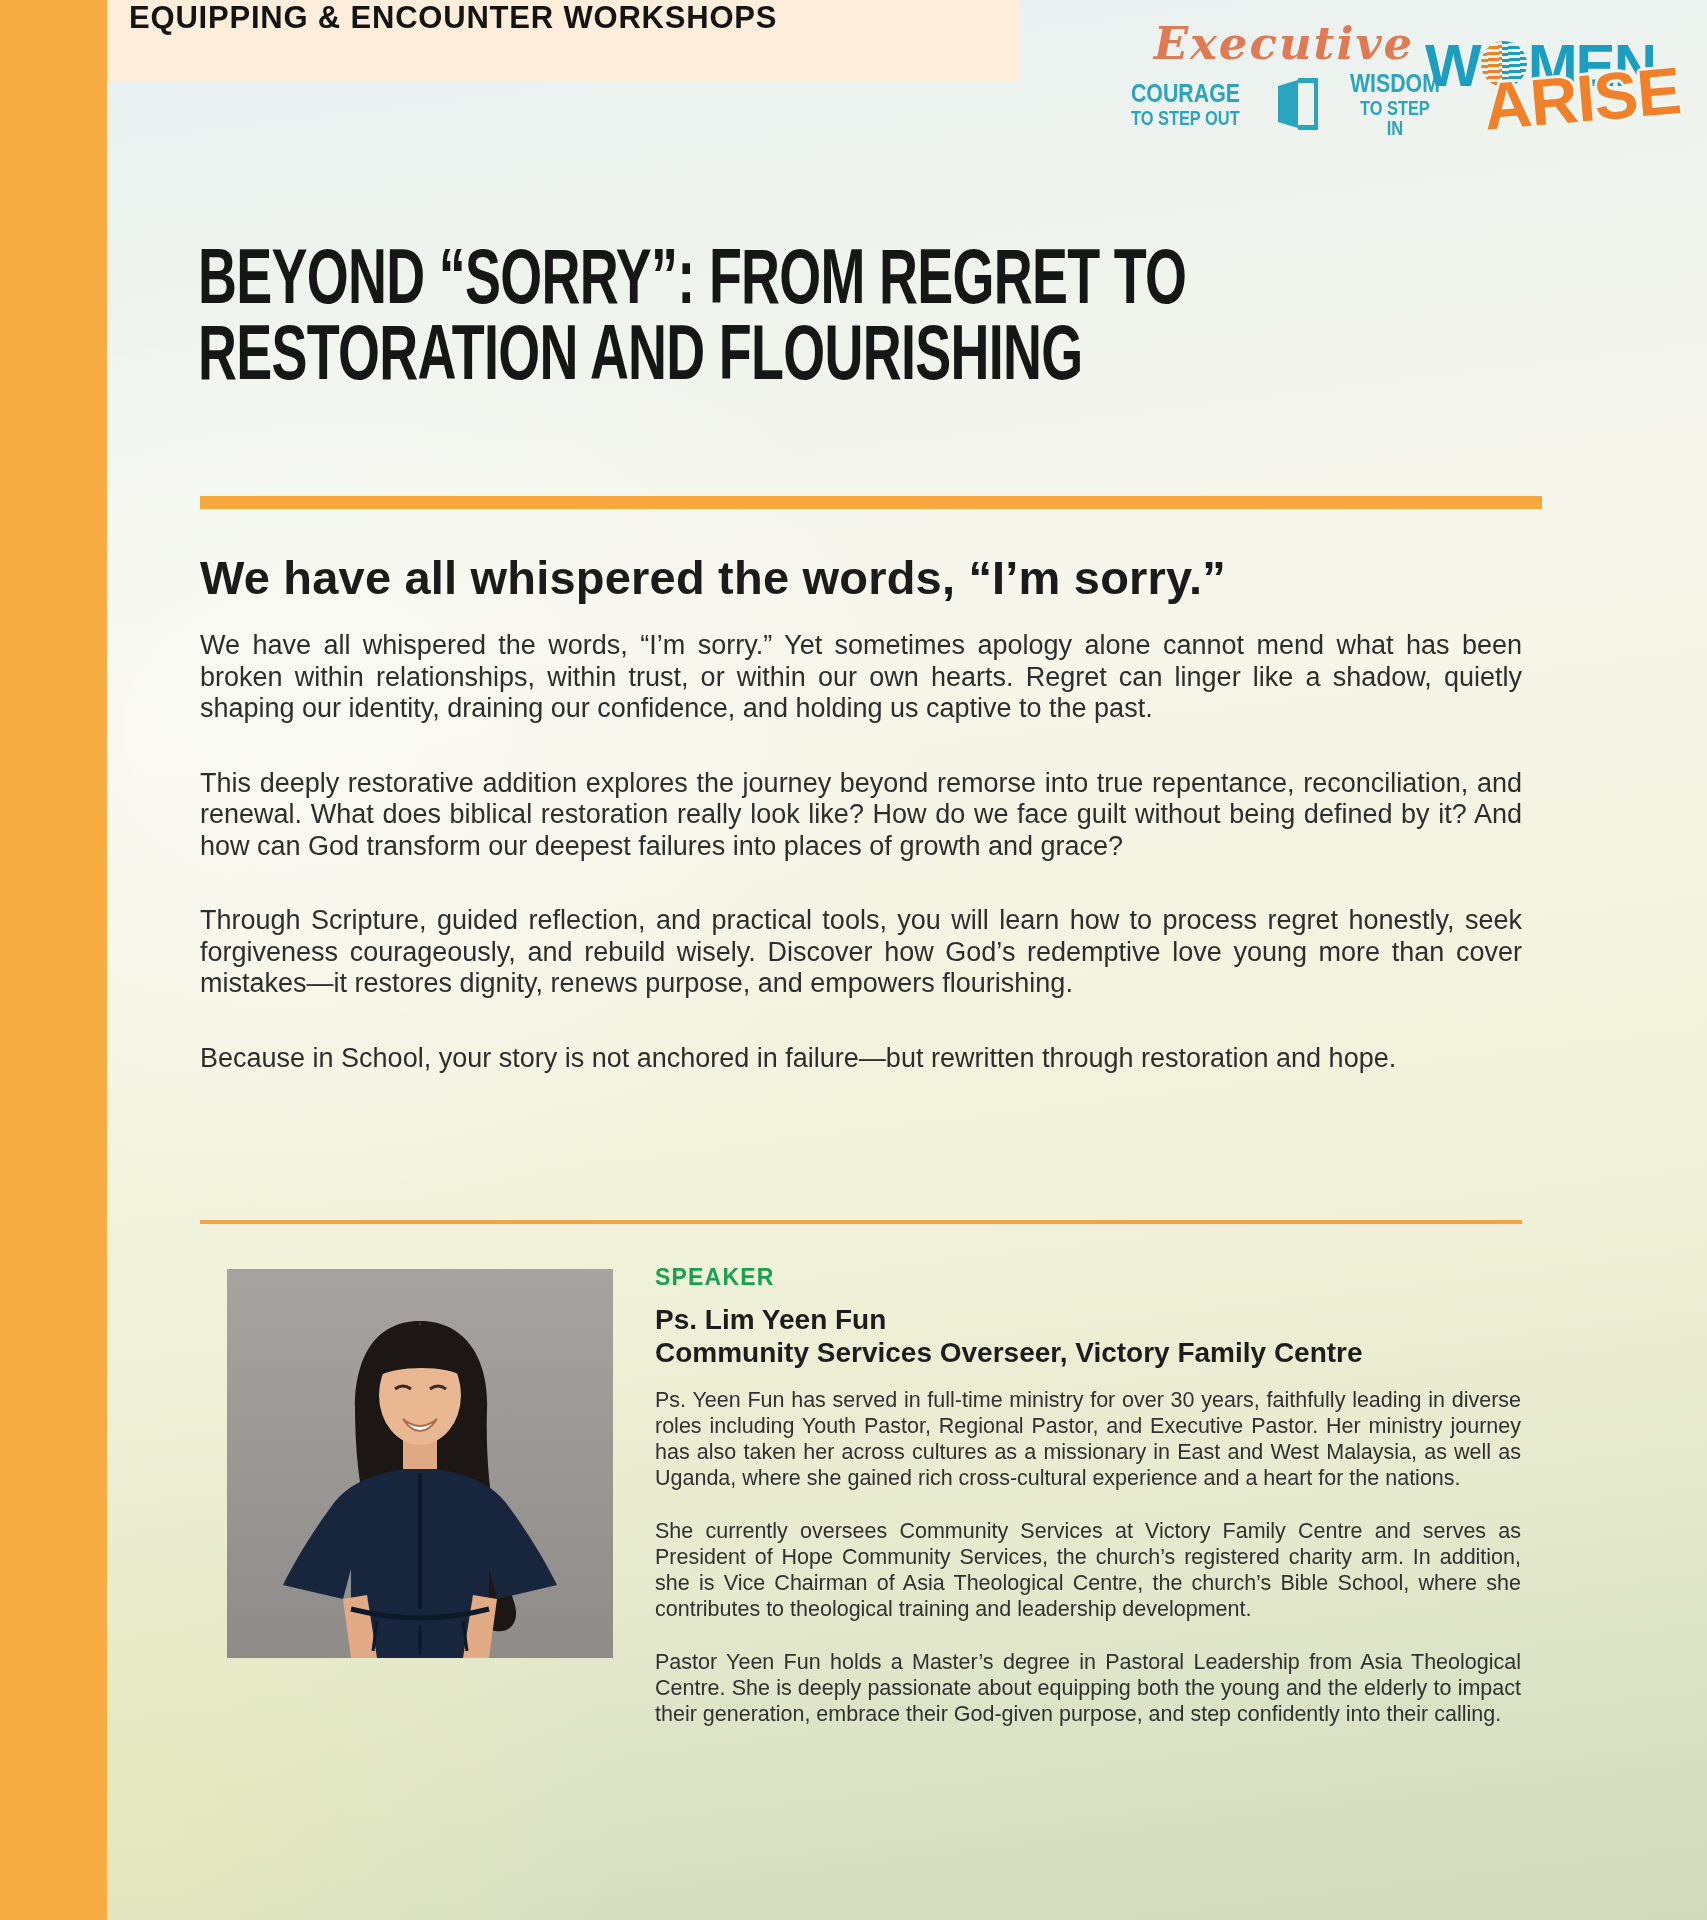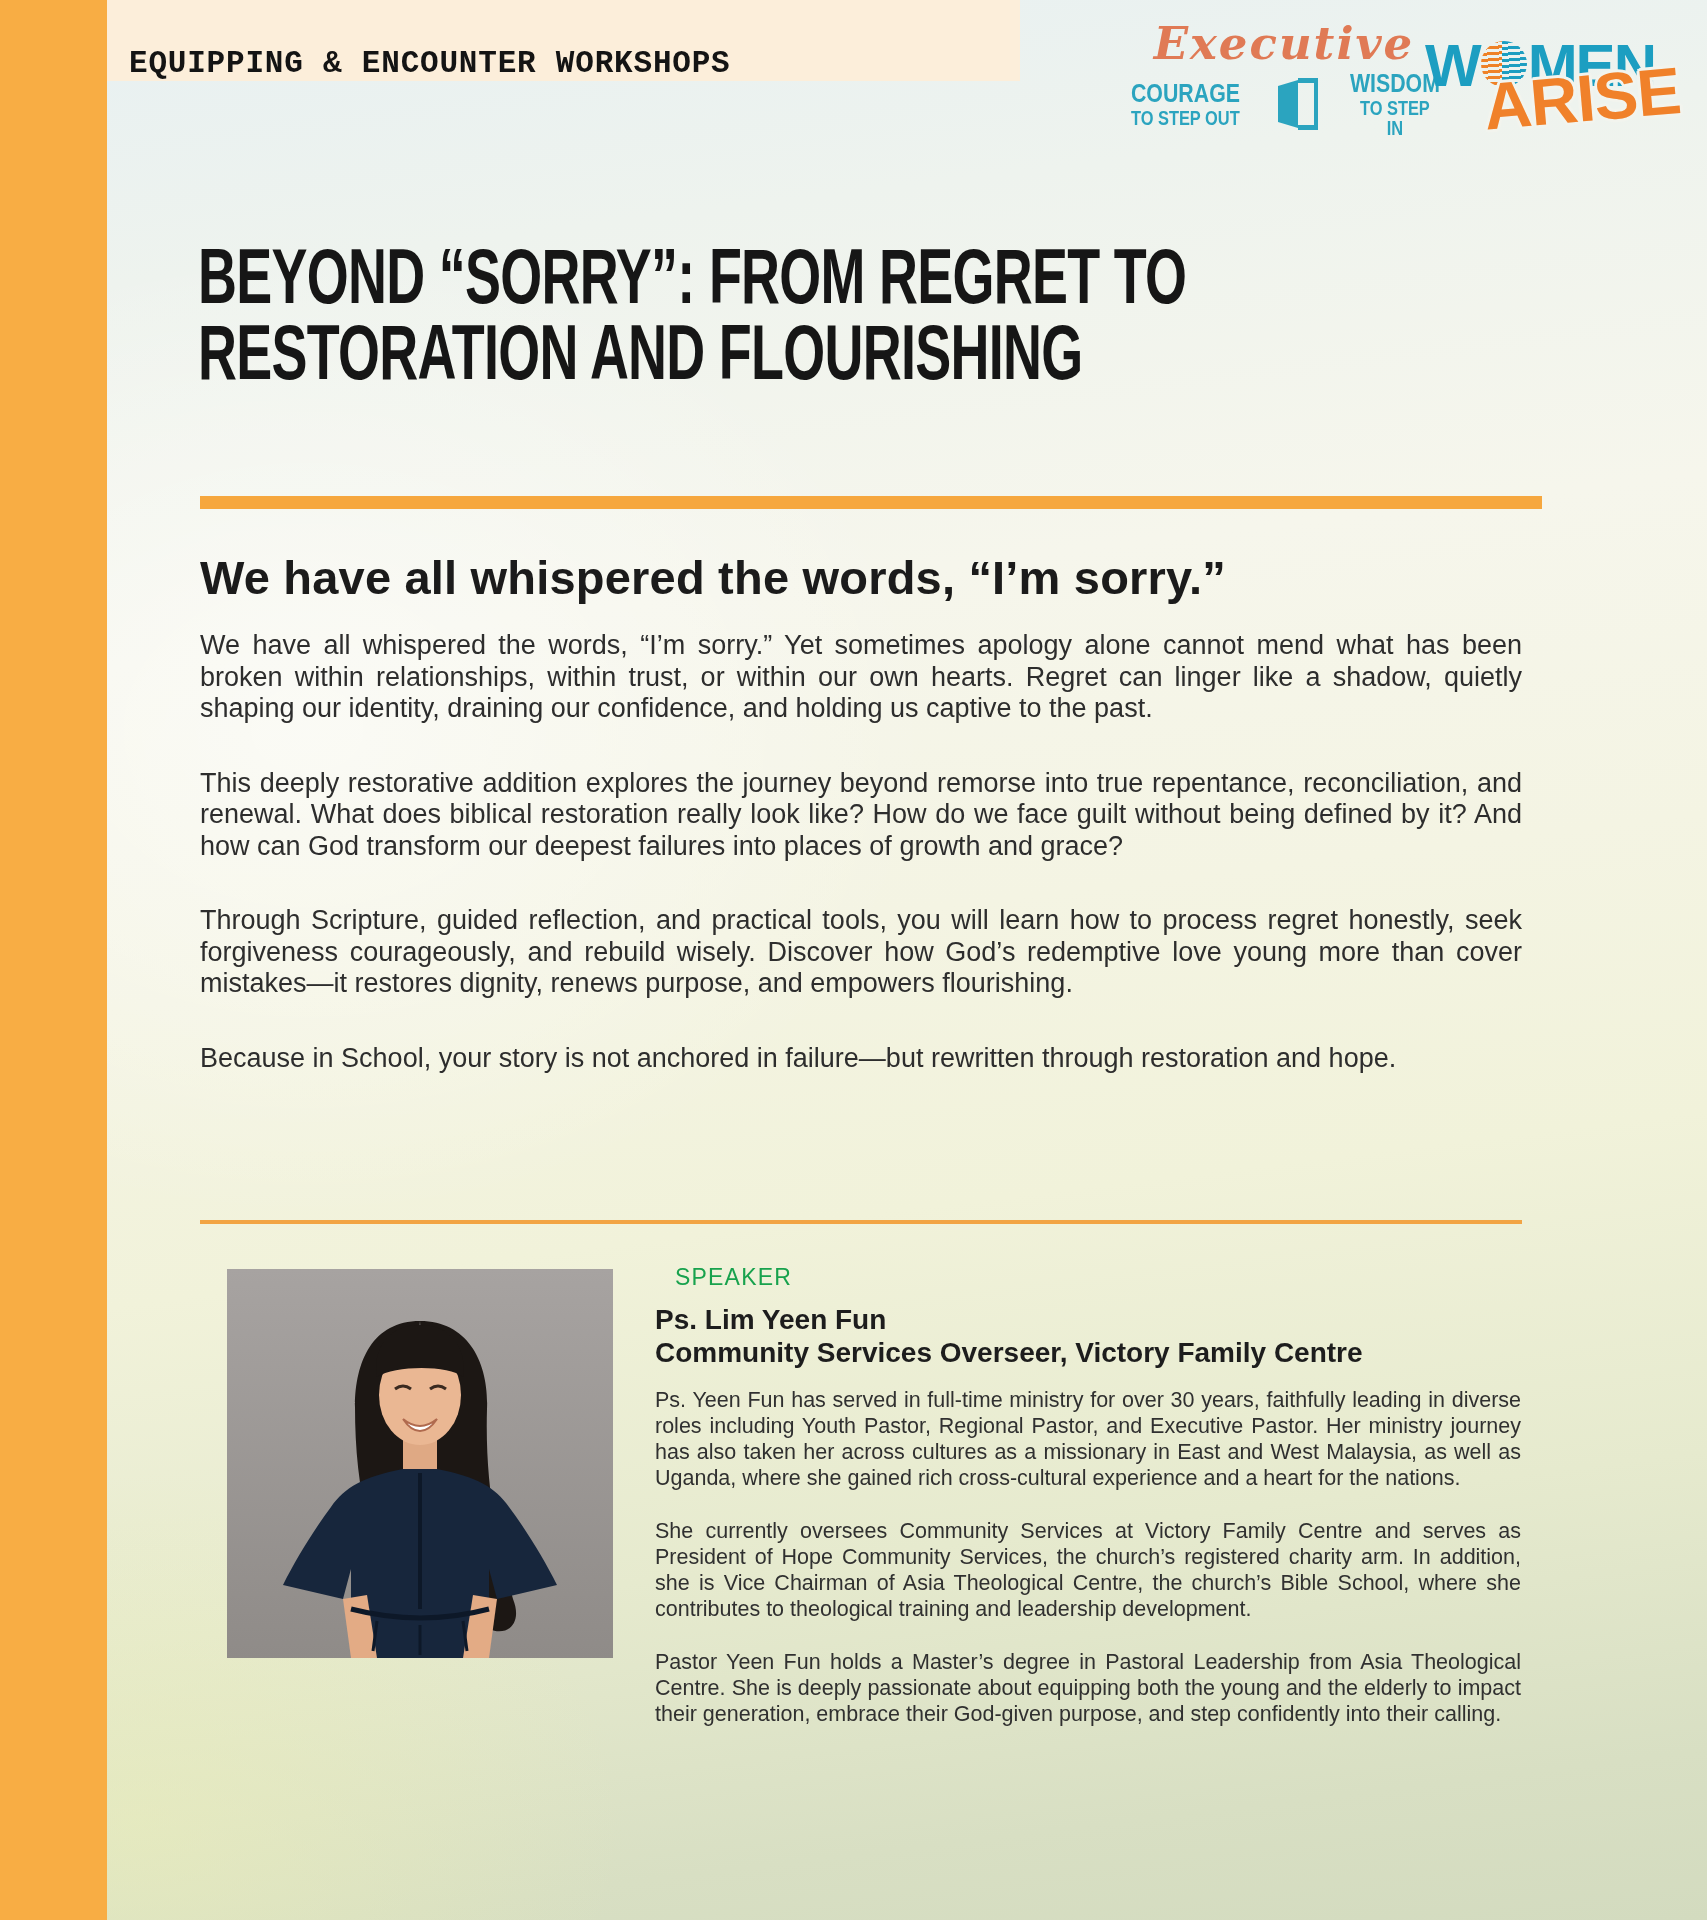--- a/index.html
+++ b/index.html
@@ -7,21 +7,21 @@
   #page{
     position:relative;width:1707px;height:1920px;overflow:hidden;margin:0 auto;
     background:
       radial-gradient(900px 700px at 18% 38%, rgba(255,255,255,.55), rgba(255,255,255,0) 70%),
       radial-gradient(700px 500px at 8% 95%, rgba(235,238,185,.55), rgba(235,238,185,0) 70%),
       linear-gradient(173deg,#e7f0f2 0%,#eef3ee 14%,#f6f6ec 32%,#f4f4e3 48%,#f1f2da 62%,#e6eace 78%,#d8dfc3 92%,#d3dbbf 100%);
   }
   
   .left-bar{position:absolute;left:0;top:0;width:107px;height:100%;background:#f8ad44;}
   
-  .header-band{position:absolute;left:107px;top:0;width:913px;height:81px;background:#fceeda;display:flex;align-items:flex-end;font-family:Liberation Mono, monospace;}
+  .header-band{position:absolute;left:107px;top:0;width:913px;height:81px;background:#fceeda;display:flex;align-items:flex-start;}
   .header-band .label{font-size:31px;font-weight:700;color:#141414;letter-spacing:.8px;padding-left:22px;}
   
   .flourish{position:absolute;left:1150px;top:20px;width:268px;text-align:center;}
   .flourish .script{font-family:"DejaVu Serif",serif;font-style:italic;font-weight:700;font-size:45px;color:#e07a55;line-height:48px;letter-spacing:2px;}
   .fl-row{display:flex;justify-content:center;align-items:center;gap:22px;margin-top:2px;}
   .fl-col{display:flex;flex-direction:column;line-height:1;color:#2ba4bf;font-weight:700;}
   .fl-col.right{align-items:flex-start;}
   .fl-col.left{align-items:flex-end;}
   .fl-l1{font-size:26px;transform:scaleX(.82);transform-origin:center;letter-spacing:0;}
   .fl-l2{font-size:20px;transform:scaleX(.82);transform-origin:center;margin-top:2px;}
@@ -40,21 +40,21 @@
     font-weight:800;font-size:77px;line-height:76px;color:#161616;letter-spacing:-1px;white-space:nowrap;}
   .rule-thick{position:absolute;left:200px;top:496px;width:1342px;height:13px;background:#f6a73e;}
   .subtitle{position:absolute;left:200px;top:550px;width:1322px;font-size:47px;font-weight:700;color:#1b1b1b;letter-spacing:.2px;}
   
   .intro{position:absolute;left:200px;top:630px;width:1322px;font-size:27px;line-height:31.5px;color:#2d2d2d;text-align:justify;}
   .intro p{margin:0 0 43px 0;}
   .rule-thin{position:absolute;left:200px;top:1220px;width:1322px;height:4px;background:#f2a444;}
   
   .photo{position:absolute;left:227px;top:1269px;width:386px;height:389px;}
   .speaker{position:absolute;left:655px;top:1264px;width:866px;}
-  .speaker .tag{font-size:23px;font-weight:400;color:#18a24d;letter-spacing:1.2px;margin-left:20px;}
+  .speaker .tag{font-size:23px;font-weight:700;color:#18a24d;letter-spacing:1.2px;}
   .speaker .name{font-size:28px;font-weight:700;color:#1d1d1d;margin-top:12px;line-height:33px;}
   .speaker .role{font-size:28px;font-weight:700;color:#1d1d1d;line-height:33px;}
   .bio{margin-top:18px;font-size:21.5px;line-height:26px;color:#303030;text-align:justify;}
   .bio p{margin:0 0 27px 0;}
 </style>
 </head>
 <body>
 
 <div id="page">
 

